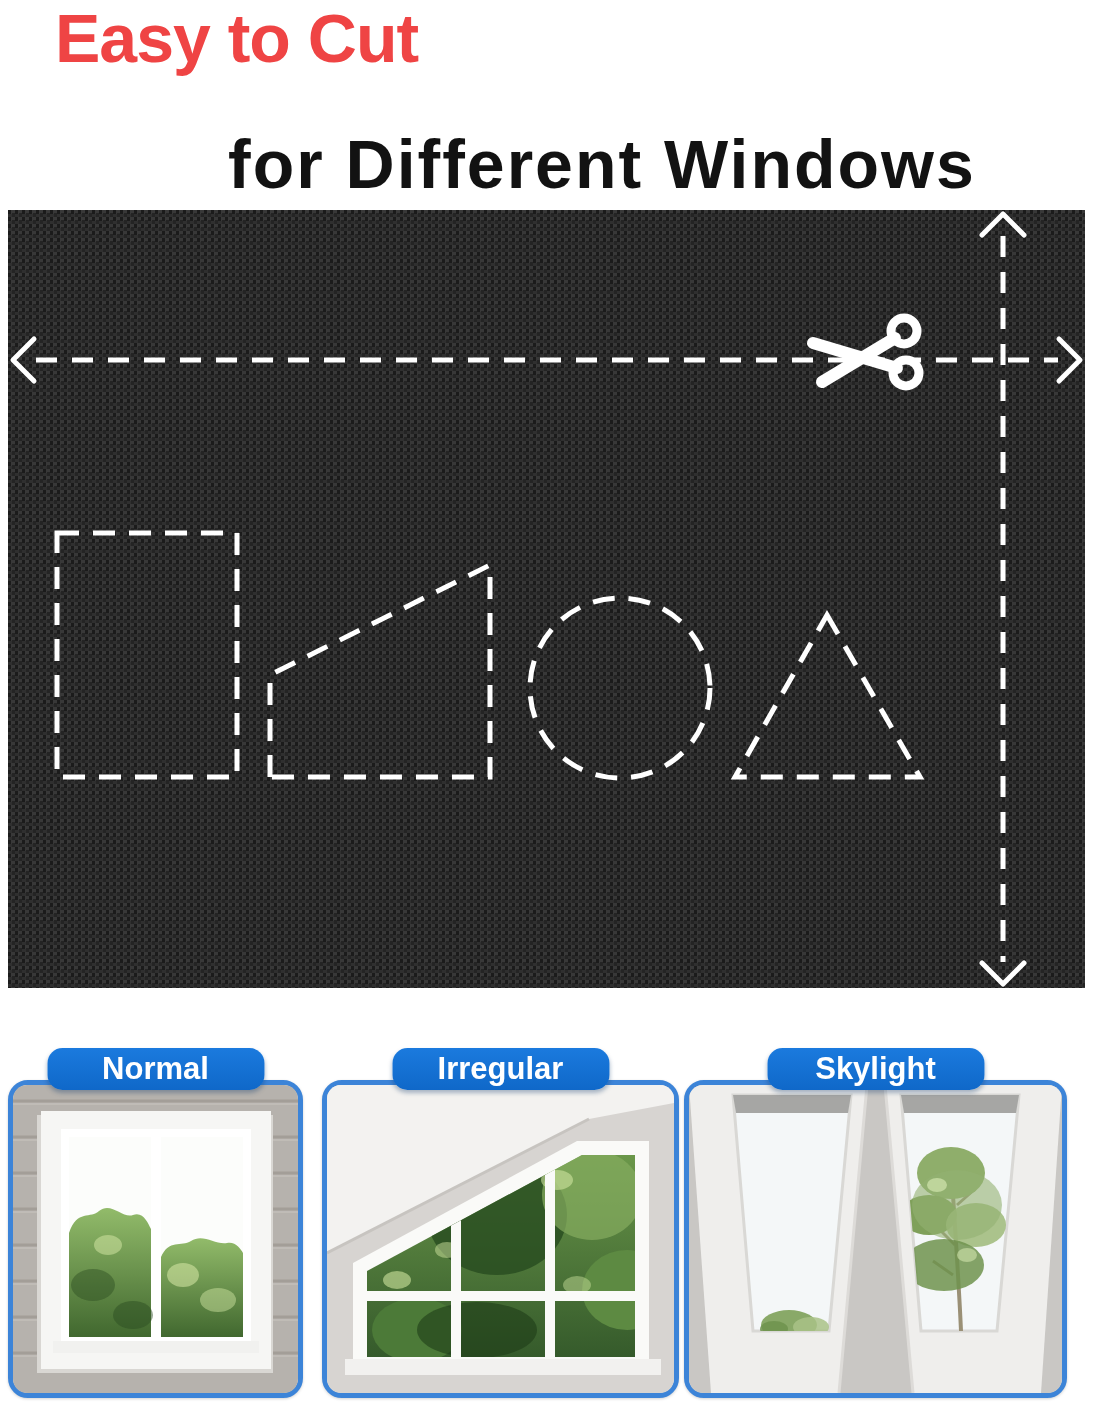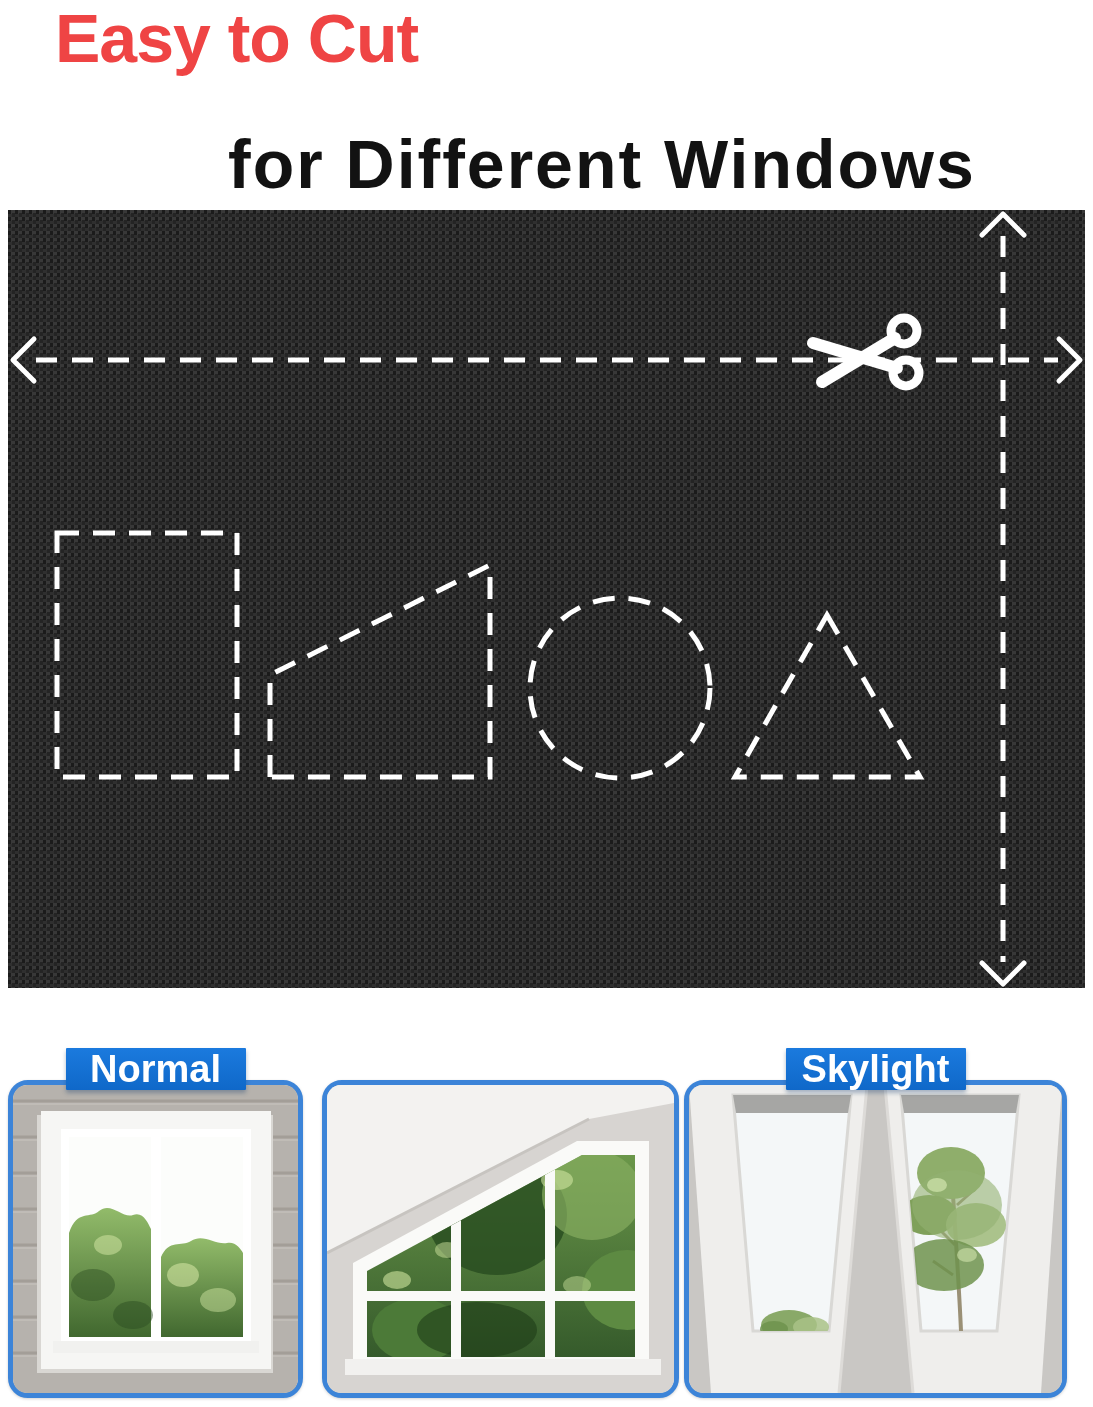--- a/index.html
+++ b/index.html
@@ -39,25 +39,25 @@
   .card-photo{
     position:absolute;left:0;top:0;right:0;bottom:0;
     border-radius:14px;overflow:hidden;
   }
   .card-photo svg{display:block;width:100%;height:100%;}
   #card-normal{left:8px;width:285px;}
   #card-irregular{left:322px;width:347px;}
   #card-skylight{left:684px;width:373px;}
   .badge{
     position:absolute;top:-37px;left:50%;transform:translateX(-50%);
-    width:180px;height:42px;line-height:42px;
+    width:217px;height:42px;line-height:42px;
     background:linear-gradient(#1b7ade,#0f68c9);
-    border-radius:1px;
+    border-radius:15px;
     box-shadow:0 3px 4px rgba(20,60,110,.35);
-    color:#ffffff;font-size:38px;font-weight:bold;text-align:center;
+    color:#ffffff;font-size:31px;font-weight:bold;text-align:center;
     z-index:5;
   }
 </style>
 </head>
 <body>
 
 <div>
   <div class="title-line1">Easy to Cut</div>
   <div class="title-line2">for Different Windows</div>
 </div>
@@ -141,20 +141,21 @@
         <ellipse cx="170" cy="190" rx="16" ry="12" fill="#d8eaa8" opacity="0.55"></ellipse>
         <ellipse cx="205" cy="215" rx="18" ry="12" fill="#d8eaa8" opacity="0.45"></ellipse>
         <ellipse cx="95" cy="160" rx="14" ry="10" fill="#d8eaa8" opacity="0.5"></ellipse>
       </g>
       <rect x="40" y="256" width="206" height="12" fill="#f1f1ef"></rect>
     </svg>
   </div>
 </div>
 
 <div class="card" id="card-irregular">
+  <div class="badge">Irregular</div>
   <div class="card-photo">
     <svg viewBox="0 0 347 308" preserveAspectRatio="none">
       <defs>
         <linearGradient id="tree2" x1="0" y1="0" x2="0" y2="1">
           <stop offset="0" stop-color="#6d9a4b"></stop>
             <stop offset="1" stop-color="#33582a"></stop>
         </linearGradient>
         <clipPath id="winclip2">
           <polygon points="40,272 40,186 255,70 308,70 308,272"></polygon>
         </clipPath>

